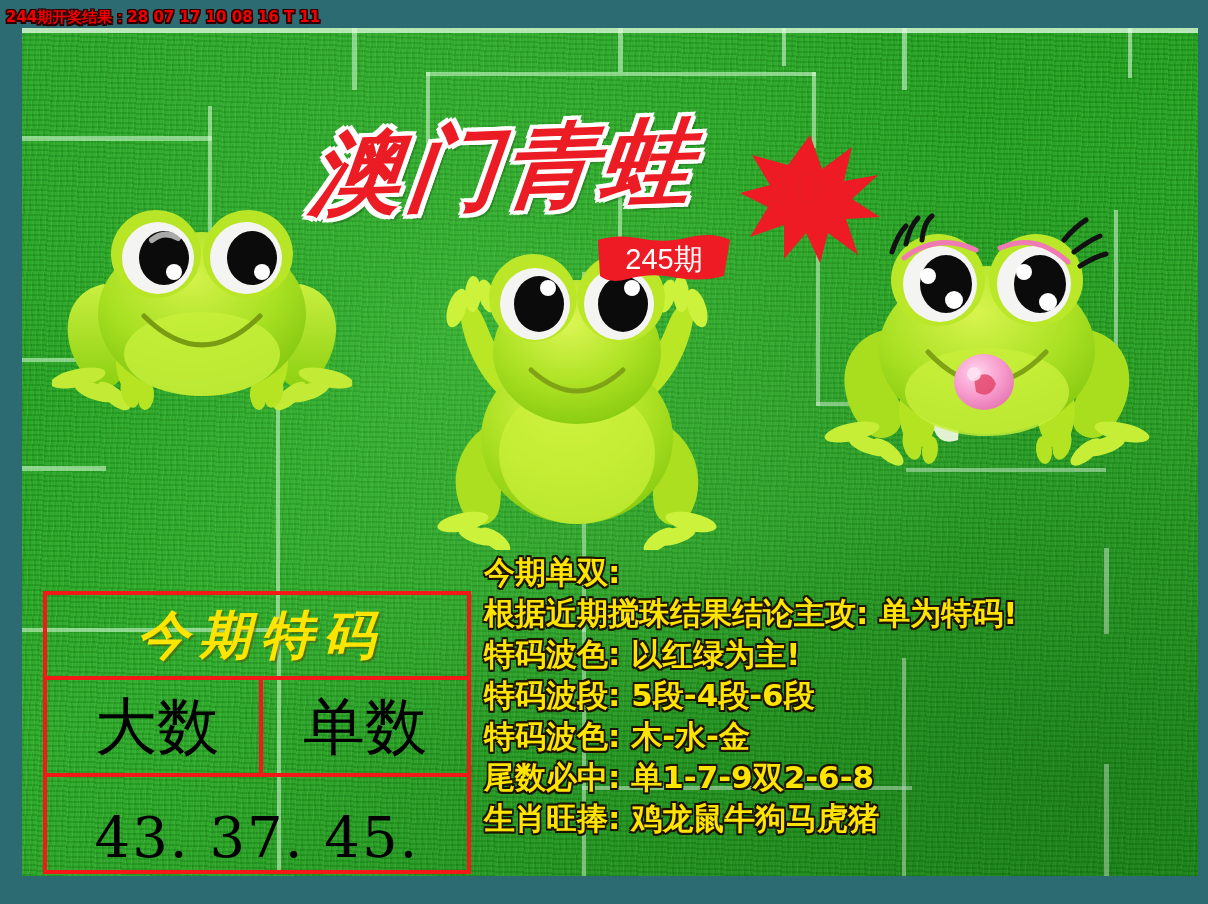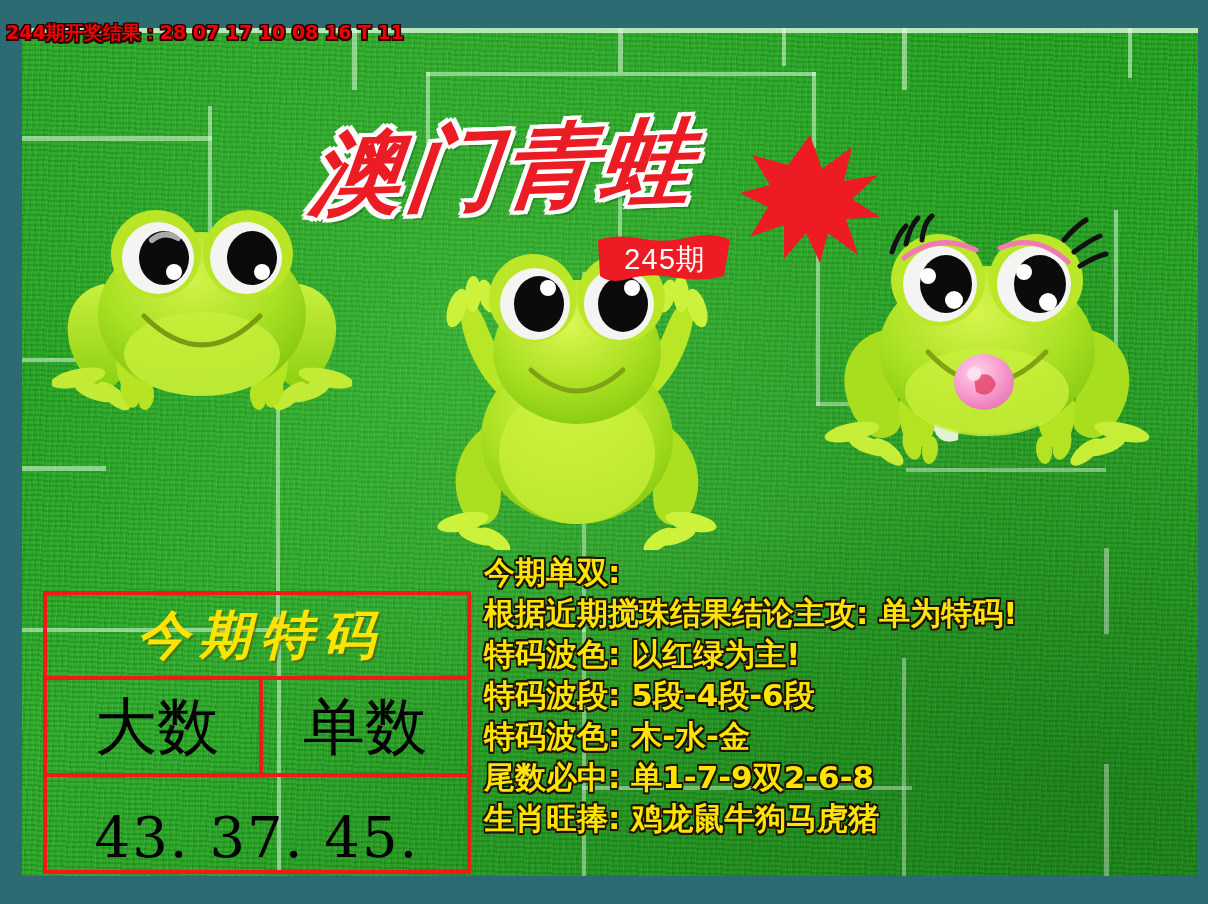--- a/index.html
+++ b/index.html
@@ -35,22 +35,22 @@
   }
   .vign{
     position:absolute; inset:0;
     background:radial-gradient(ellipse at 40% 35%, rgba(120,230,110,0.25) 0%, rgba(0,0,0,0) 55%),
                radial-gradient(ellipse at 90% 90%, rgba(0,50,0,0.25) 0%, rgba(0,0,0,0) 60%);
   }
   
   .pl{position:absolute;background:rgba(225,255,225,0.55);}
   
   #resultline{
-    position:absolute; left:6px; top:20px;
-    font-size:19px; font-weight:bold;
+    position:absolute; left:6px; top:8px;
+    font-size:15px; font-weight:bold;
     color:#f00000;
     letter-spacing:0px;
     white-space:nowrap;
     text-shadow:
       -1.5px 0 #2b0000, 1.5px 0 #2b0000, 0 -1.5px #2b0000, 0 1.5px #2b0000,
       -1.5px -1.5px #2b0000, 1.5px -1.5px #2b0000, -1.5px 1.5px #2b0000, 1.5px 1.5px #2b0000;
     font-family:"DejaVu Sans","Liberation Sans",sans-serif;
   }
   
   #title{
@@ -79,21 +79,21 @@
     font-family:"DejaVu Serif","Liberation Serif",serif;
     z-index:6;
   }
   
   #issuewrap{position:absolute;left:572px;top:206px;width:140px;height:48px;}
   #issuewrap svg{display:block;}
   #issuetext{
     position:absolute;left:572px;top:212px;width:140px;
     text-align:center;
     font-size:29px;color:#ffffff;
-    font-family:Liberation Mono, monospace;
+    font-family:Liberation Sans, sans-serif;
     z-index:6;
   }
   
   .frog{position:absolute;}
   
   #tcard{
     position:absolute; left:21px; top:563px;
     width:428px; height:283px;
     border:4px solid #f51818;
     box-sizing:border-box;

